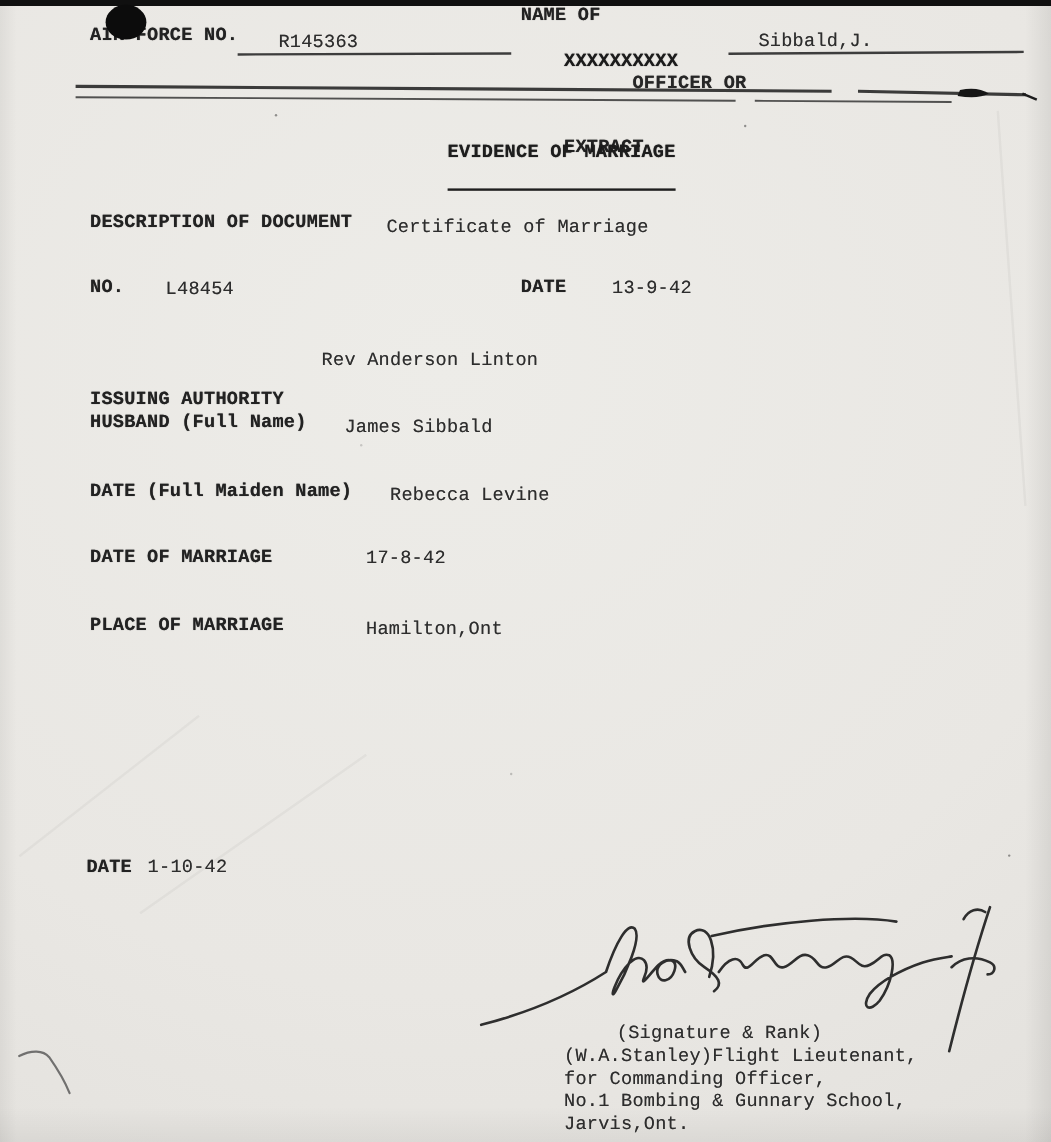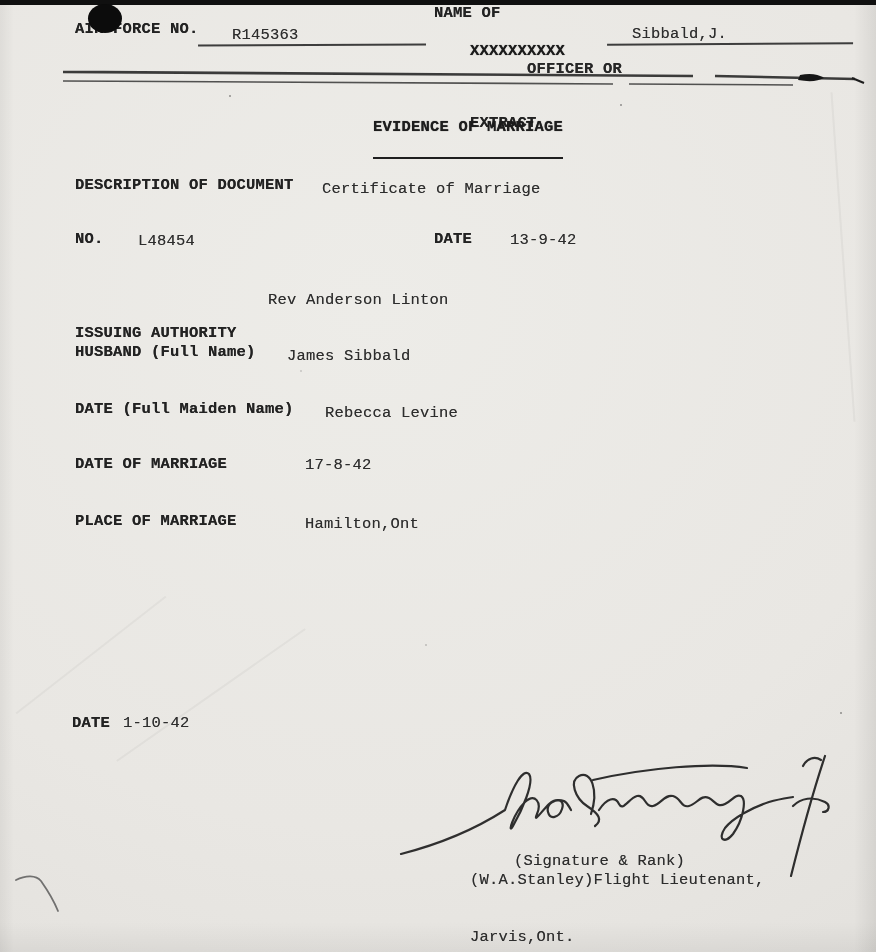--- a/index.html
+++ b/index.html
@@ -98,20 +98,22 @@
       <path d="M204 60 C 212 48, 220 46, 224 54 C 228 62, 234 48, 242 46 C 250 44, 250 58, 258 56 C 266 54, 270 44, 278 46 C 286 48, 286 58, 294 56 C 302 54, 306 44, 314 48 C 320 51, 322 58, 330 54 C 338 50, 340 44, 346 46 C 352 50, 348 70, 338 84 C 330 94, 322 90, 330 78 C 338 68, 356 58, 374 52 C 384 49, 392 48, 398 47"></path>
       <path d="M198 30 C 250 18, 316 12, 352 18"></path>
       <path d="M408 16 C 412 8, 420 6, 426 10"></path>
       <path d="M430 6 C 420 36, 408 78, 396 126"></path>
       <path d="M398 56 C 406 48, 418 46, 430 52 C 436 55, 434 62, 428 62"></path>
     </g>
   </svg>
 
   <div class="tw val" style="left:470px;top:852px;margin-left:44px;">(Signature &amp; Rank)</div>
   <div class="tw val" style="left:470px;top:871px;">(W.A.Stanley)Flight Lieutenant,</div>
+  <div class="tw val" style="left:470px;top:890px;">for Commanding Officer,</div>
+  <div class="tw val" style="left:470px;top:909px;">No.1 Bombing &amp; Gunnary School,</div>
   <div class="tw val" style="left:470px;top:928px;">Jarvis,Ont.</div>
 
   <svg style="left:8px;top:870px;" width="64" height="50" viewBox="0 0 64 50">
     <path d="M8 10 C 18 5, 28 5, 33 11 C 40 21, 46 31, 50 41" stroke="#4a4a4a" stroke-width="1.8" fill="none" stroke-linecap="round" opacity="0.75"></path>
   </svg>
   <div class="crease" style="left:842px;top:92px;width:2px;height:330px;transform:rotate(-4deg);"></div>
   <div class="crease" style="left:90px;top:560px;width:2px;height:190px;transform:rotate(52deg);"></div>
   <div class="crease" style="left:210px;top:580px;width:2px;height:230px;transform:rotate(55deg);"></div>
   <div class="speck" style="left:229px;top:95px;"></div>
   <div class="speck" style="left:620px;top:104px;"></div>

